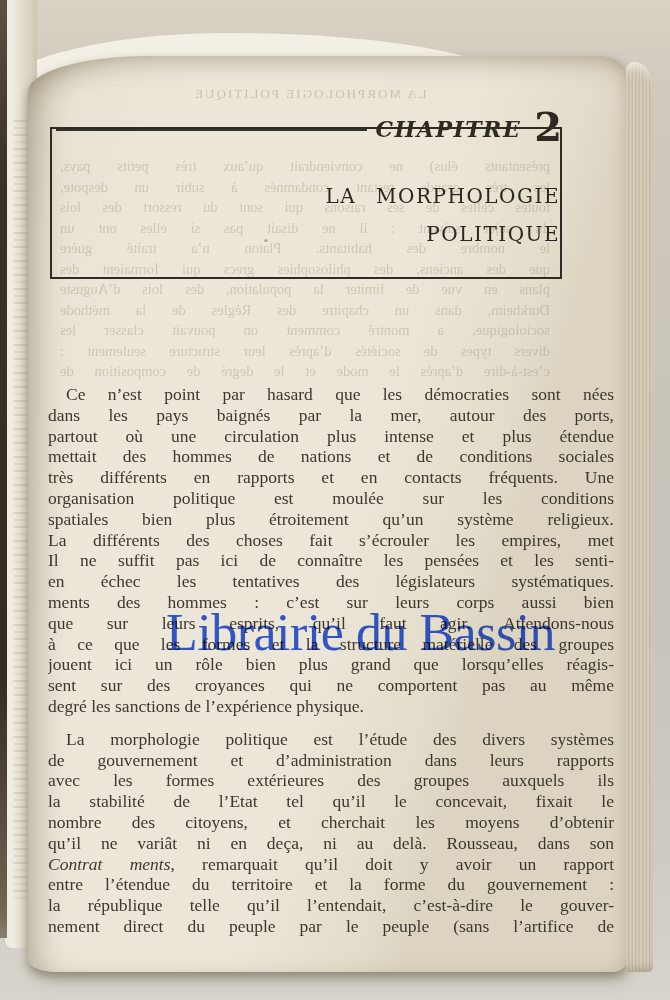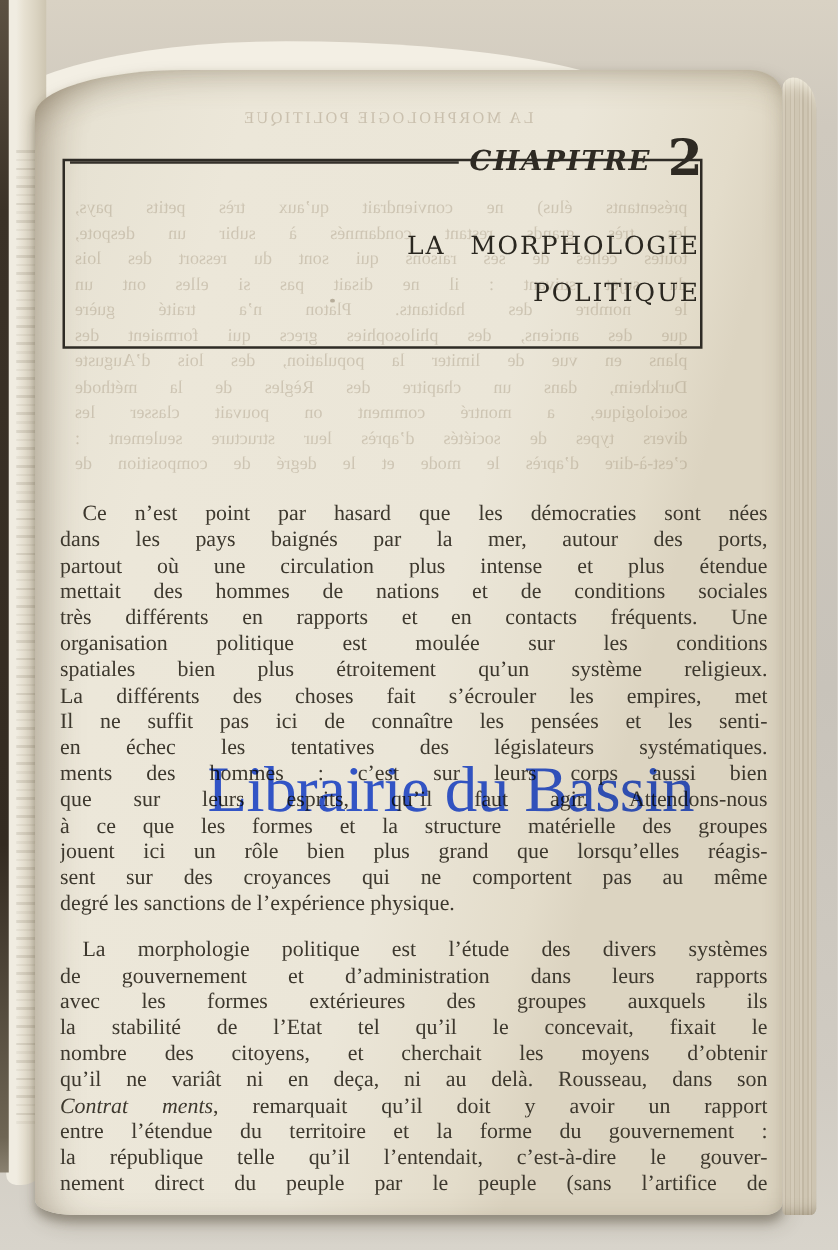--- a/index.html
+++ b/index.html
@@ -51,21 +51,21 @@
   .box-title{margin-top:48px;text-align:right;font-family:"DejaVu Serif",serif;
     font-size:20px;line-height:38px;letter-spacing:1.5px;word-spacing:12px;color:#2a2720;}
   .speck{position:absolute;left:264px;top:239px;width:4px;height:3px;border-radius:50%;
     background:rgba(120,105,80,.45);}
   
   .body-text{position:absolute;left:48px;top:384px;width:566px;
     font-size:17.5px;line-height:20.8px;color:#3d382e;}
   .para{margin:0;}
   .para + .para{margin-top:12px;}
   .line{text-align:justify;text-align-last:justify;height:20.8px;overflow:hidden;}
-  .line.first{text-indent:18px;margin-top:16px;}
+  .line.first{text-indent:18px;}
   .line.last{text-align-last:auto;}
   .it{font-style:italic;}
   
   .watermark{position:absolute;left:166px;top:603px;font-family:Liberation Serif, serif;
     font-size:52px;letter-spacing:-.5px;color:#2b54e8;mix-blend-mode:multiply;opacity:.95;white-space:nowrap;}
 </style>
 </head>
 <body>
 
 <div class="scene">

